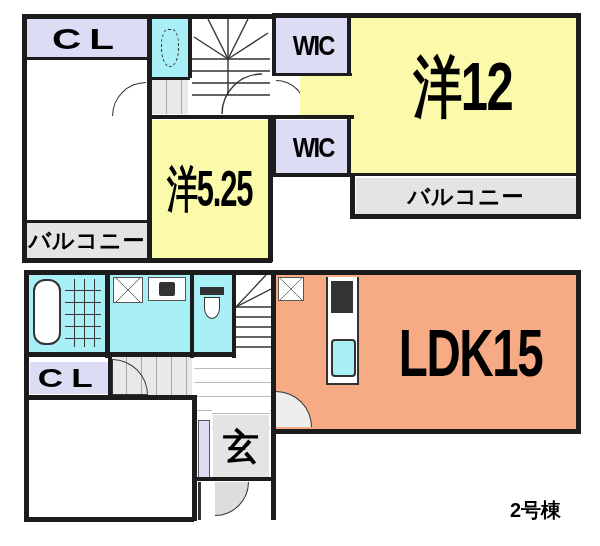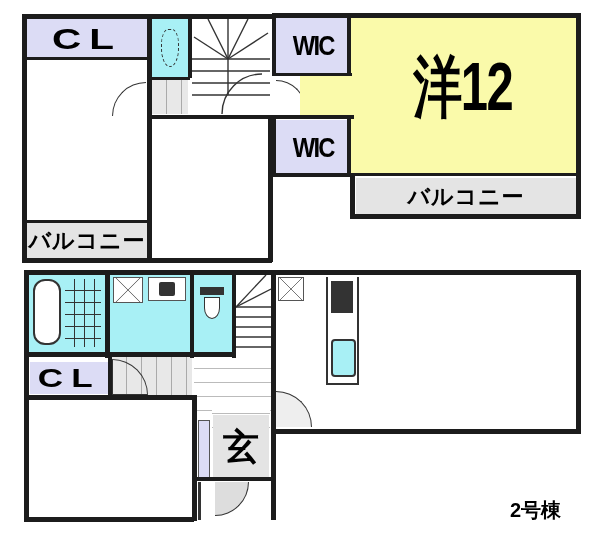--- a/index.html
+++ b/index.html
@@ -60,20 +60,23 @@
         <line x1="36" y1="40" x2="16" y2="0"></line>
         <line x1="36" y1="40" x2="36" y2="0"></line>
         <line x1="36" y1="40" x2="56" y2="0"></line>
         <line x1="36" y1="40" x2="76" y2="14"></line>
         <line x1="36" y1="40" x2="36" y2="76"></line>
         <path d="M 30 95 A 40 40 0 0 1 70 55"></path>
       </g>
     </svg>
   </div>
 
+  <div class="room yellow" style="left:152px;top:120px;width:116px;height:138px;">
+    <span class="label mid">洋5.25</span>
+  </div>
 
   <div class="room lav" style="left:276px;top:18px;width:74px;height:56px;">
     <span class="label wic">WIC</span>
   </div>
   <div class="door-arc" style="left:276px;top:80px;width:30px;height:30px;border-radius:0 100% 0 0;border-left:none;border-bottom:none;"></div>
 
   <div class="room lav" style="left:276px;top:120px;width:74px;height:55px;">
     <span class="label wic">WIC</span>
   </div>
 
@@ -157,20 +160,23 @@
   <div class="abs lav" style="left:198px;top:155px;width:12px;height:58px;border:1px solid #555;"></div>
 
   <div class="abs" style="left:212px;top:135px;width:58px;height:40px;background:repeating-linear-gradient(180deg,#fff 0 13px,#bbb 13px 14px);"></div>
 
   <div class="room grey" style="left:213px;top:150px;width:56px;height:63px;">
     <span class="label" style="font-size:36px;">玄</span>
   </div>
   <div class="abs" style="left:198px;top:217px;width:74px;height:38px;background:#fff;border-left:3px solid #333;"></div>
   <div class="door-arc" style="left:215px;top:217px;width:34px;height:34px;border-radius:0 0 100% 0;border-left:none;border-top:none;background:#ddd;"></div>
 
+  <div class="room salmon" style="left:276px;top:10px;width:300px;height:155px;padding-left:90px;">
+    <span class="label big" style="font-size:66px;">LDK15</span>
+  </div>
   <div class="xbox" style="left:278px;top:12px;width:26px;height:24px;"></div>
   <div class="abs" style="left:326px;top:12px;width:33px;height:108px;background:#fff;border:2px solid #333;border-top:none;">
     <div style="position:absolute;left:3px;top:4px;width:22px;height:32px;background:#333;"></div>
     <div style="position:absolute;left:3px;top:62px;width:25px;height:38px;background:#a8f0f5;border:2px solid #333;border-radius:4px;box-sizing:border-box;"></div>
   </div>
   <div class="door-arc" style="left:276px;top:126px;width:36px;height:36px;border-radius:0 100% 0 0;border-left:none;border-bottom:none;background:#eee;"></div>
 
   <div class="wall" style="left:24px;top:5px;width:557px;height:5px;"></div>
   <div class="wall" style="left:24px;top:5px;width:5px;height:251px;"></div>
   <div class="wall" style="left:24px;top:252px;width:170px;height:5px;"></div>

